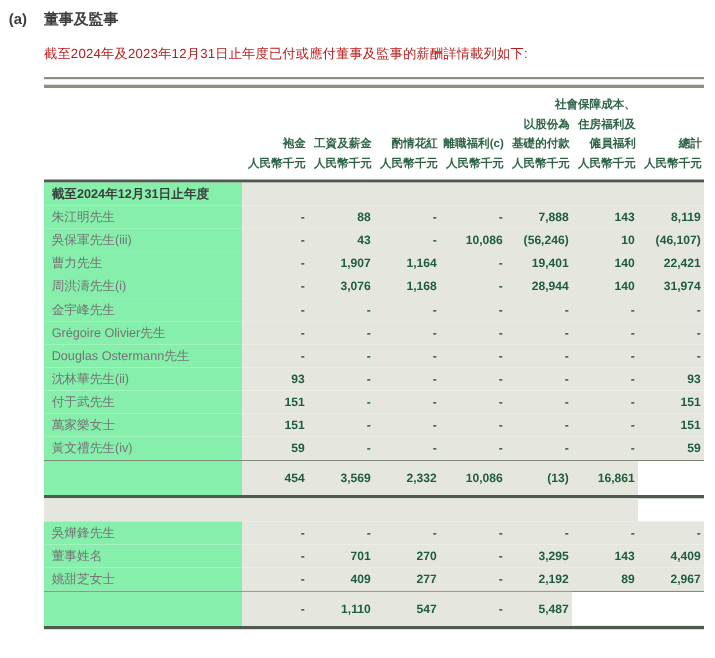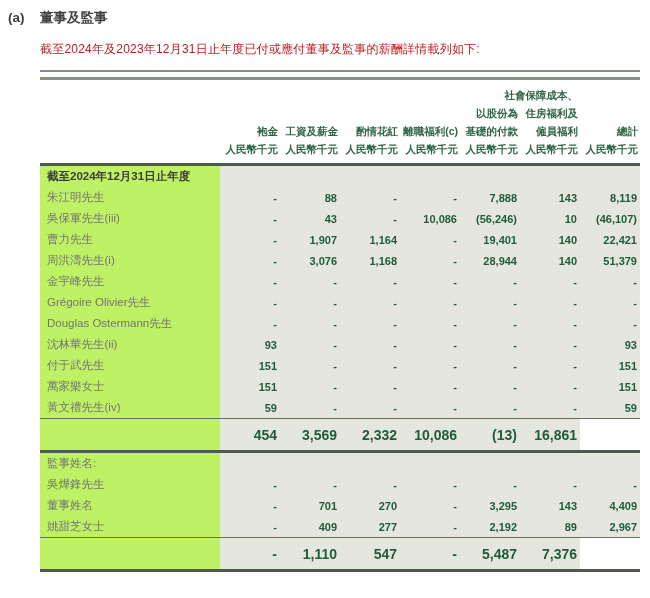--- a/index.html
+++ b/index.html
@@ -31,25 +31,25 @@
     font-size:10.5px;line-height:18px;color:var(--accent-green);font-weight:600;
     padding:6px 2px 5px 0;white-space:nowrap;background:#ffffff;
   }
   .header .hcell.label-col{background:#ffffff;}
   .rule-dark{height:3px;background:var(--rule-dark);width:600px;}
   .rule-thin{height:1px;background:#66705f;width:600px;}
   .rule-thick{height:3px;background:var(--rule-dark);width:600px;}
   .rule-bottom{height:3px;background:var(--rule-dark);width:600px;}
   .row{height:21px;}
   .row .cell{display:flex;align-items:center;overflow:hidden;}
-  .row .cell.label{padding-left:7px;font-size:11.5px;color:var(--label-gray);white-space:nowrap;background:#bef264;}
+  .row .cell.label{padding-left:7px;font-size:11.5px;color:var(--label-gray);white-space:nowrap;background:#86efac;}
   .row .cell.num{justify-content:flex-end;padding-right:3px;font-size:11px;font-weight:700;color:var(--num-green);background:var(--shade);font-family:"Liberation Sans","DejaVu Sans",sans-serif;}
   .row.period .cell.label{font-weight:700;color:#3c3c3c;font-size:11.5px;}
   .row.subtotal{height:31px;}
-  .row.subtotal .cell.num{font-size:14px;}
+  .row.subtotal .cell.num{font-size:11px;}
 </style>
 </head>
 <body>
 
 <div class="page">
   <div class="heading-row">
     <span class="section-label">(a)</span>
     <span>董事及監事</span>
   </div>
   <div class="intro">截至2024年及2023年12月31日止年度已付或應付董事及監事的薪酬詳情載列如下:</div>
@@ -134,21 +134,21 @@
           <div class="cell num">22,421</div>
         </div>
         <div class="grid row data">
           <div class="cell label">周洪濤先生(i)</div>
           <div class="cell num">-</div>
           <div class="cell num">3,076</div>
           <div class="cell num">1,168</div>
           <div class="cell num">-</div>
           <div class="cell num">28,944</div>
           <div class="cell num">140</div>
-          <div class="cell num">51,379</div>
+          <div class="cell num">31,974</div>
         </div>
         <div class="grid row data">
           <div class="cell label">金宇峰先生</div>
           <div class="cell num">-</div>
           <div class="cell num">-</div>
           <div class="cell num">-</div>
           <div class="cell num">-</div>
           <div class="cell num">-</div>
           <div class="cell num">-</div>
           <div class="cell num">-</div>
@@ -218,21 +218,20 @@
           <div class="cell label"></div>
           <div class="cell num">454</div>
           <div class="cell num">3,569</div>
           <div class="cell num">2,332</div>
           <div class="cell num">10,086</div>
           <div class="cell num">(13)</div>
           <div class="cell num">16,861</div>
         </div>
         <div class="rule-thick"></div>
         <div class="grid row label">
-          <div class="cell label">監事姓名:</div>
           <div class="cell num"></div>
           <div class="cell num"></div>
           <div class="cell num"></div>
           <div class="cell num"></div>
           <div class="cell num"></div>
           <div class="cell num"></div>
           <div class="cell num"></div>
         </div>
         <div class="grid row data">
           <div class="cell label">吳燁鋒先生</div>
@@ -265,18 +264,17 @@
           <div class="cell num">2,967</div>
         </div>
         <div class="rule-thin"></div>
         <div class="grid row subtotal">
           <div class="cell label"></div>
           <div class="cell num">-</div>
           <div class="cell num">1,110</div>
           <div class="cell num">547</div>
           <div class="cell num">-</div>
           <div class="cell num">5,487</div>
-          <div class="cell num">7,376</div>
         </div>
         <div class="rule-bottom"></div>
       </div>
   </div>
 </div>
 
 </body></html>

